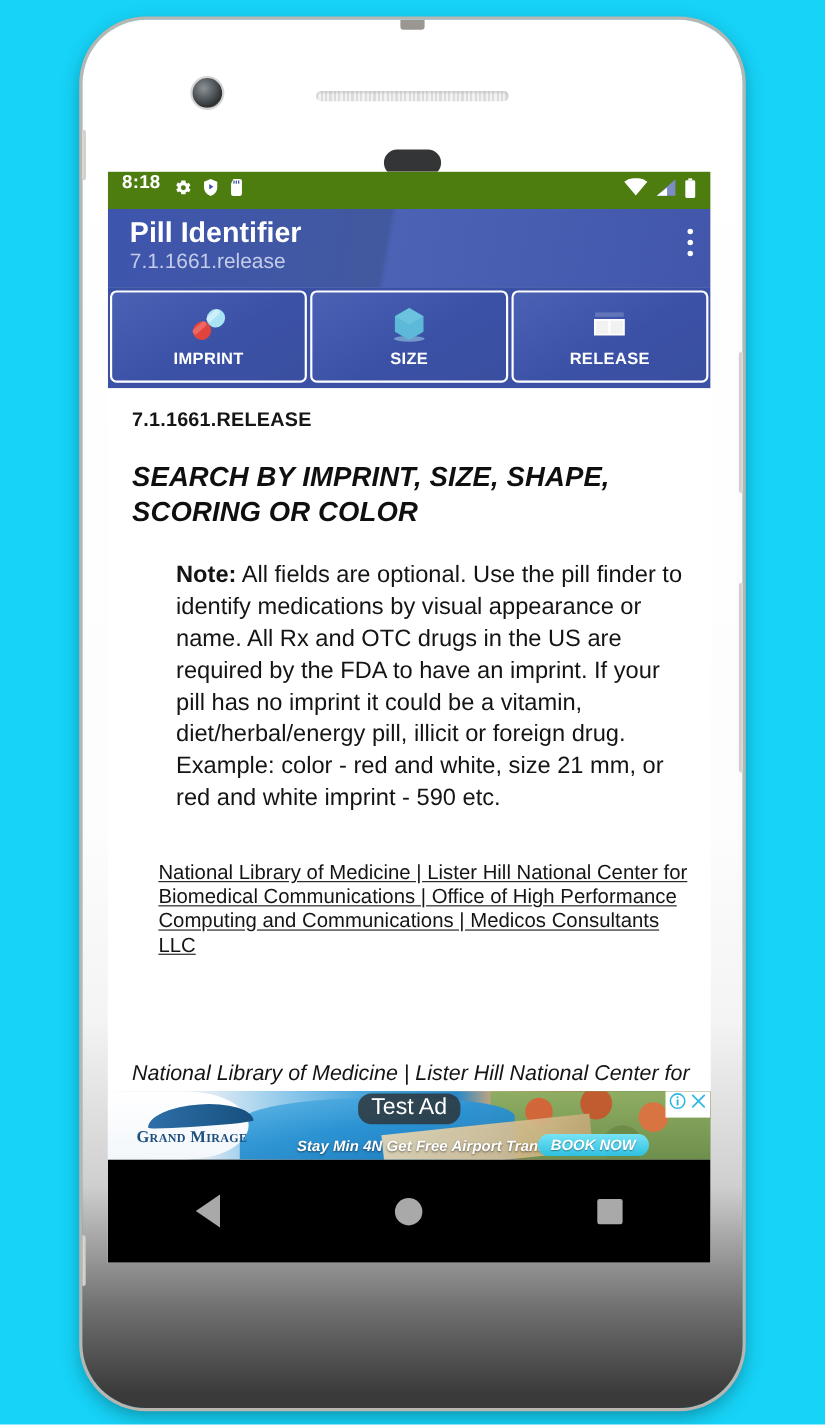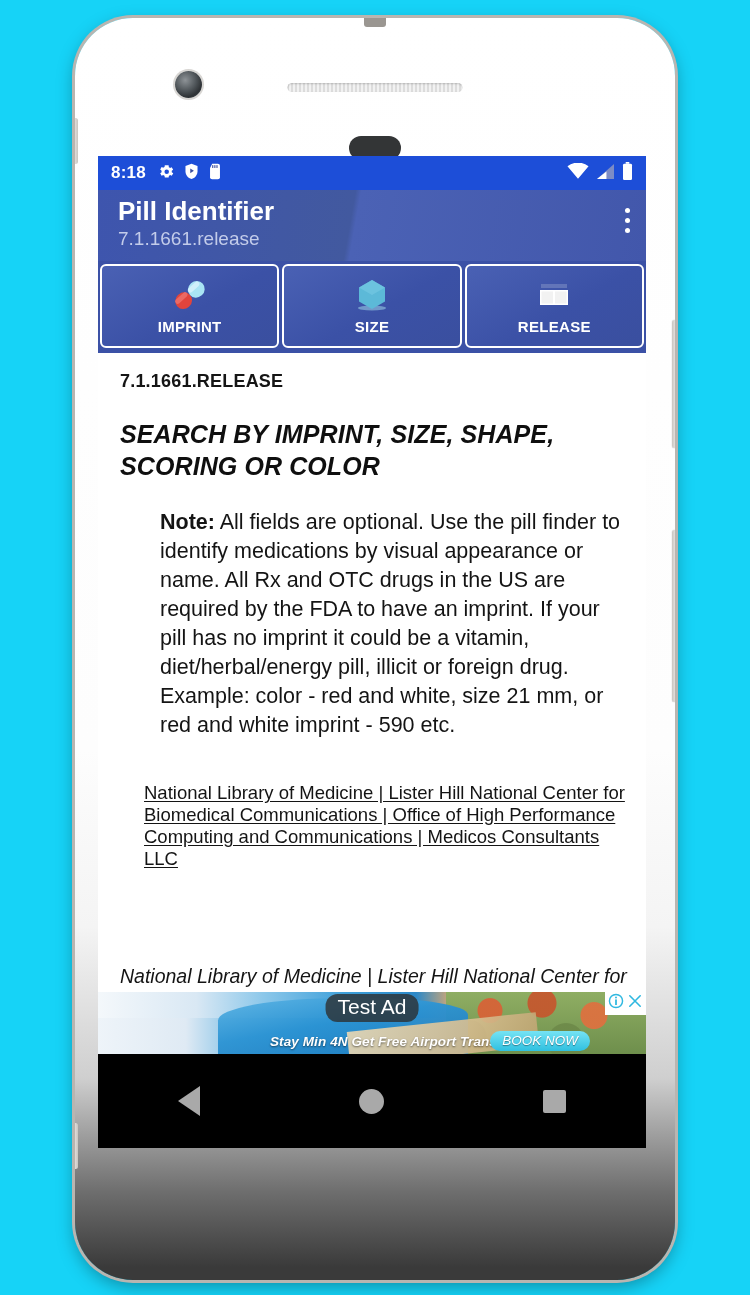--- a/index.html
+++ b/index.html
@@ -63,22 +63,22 @@
     position: absolute;
     left: 23px; top: 138px;
     width: 548px; height: 992px;
     background: #ffffff;
     overflow: hidden;
   }
 
   
   #status-bar {
     height: 34px;
-    background: #1d4ed8;
-    display: flex; align-items: center;
+    background: #4d7c0f;
+    display: flex; 
     padding: 0 13px;
     color: #ffffff;
   }
   #status-time { font-size: 17px; font-weight: bold; letter-spacing: .2px; }
   .status-icons-left { display: flex; align-items: center; gap: 9px; margin-left: 12px; }
   .status-spacer { flex: 1; }
   .status-icons-right { display: flex; align-items: center; gap: 7px; }
   .sicon { display: block; }
 
   
@@ -211,21 +211,21 @@
   }
   #ad-tagline {
     position:absolute; left: 172px; bottom: 5px;
     color:#ffffff; font-size: 13.5px; font-weight: bold; font-style: italic;
     text-shadow: 0 1px 2px rgba(0,0,0,.55);
     letter-spacing: .1px;
   }
   #ad-cta {
     position:absolute; right: 56px; bottom: 3px;
     background: linear-gradient(180deg,#76e3f4,#2fc0e0);
-    color:#ffffff; font-size: 13.5px; font-weight: normal; font-style: italic;
+    color:#ffffff; font-size: 13.5px; font-weight: bold; font-style: italic;
     padding: 2px 12px 3px; border-radius: 11px;
     text-shadow: 0 1px 1px rgba(0,0,0,.4);
     cursor: pointer;
   }
   #ad-controls {
     position:absolute; right: 0; top: 0;
     display: flex; align-items: center; gap: 3px;
     background:#ffffff; padding: 1px 3px 2px 3px;
   }
   .ad-ctrl { cursor: pointer; display:block; }
@@ -368,20 +368,24 @@
       </p>
       <div id="links-block">National Library of Medicine | Lister Hill National Center for Biomedical Communications | Office of High Performance Computing and Communications | Medicos Consultants LLC</div>
       <div id="footer-italic">National Library of Medicine | Lister Hill National Center for</div>
     </div>
 
     <div id="ad-banner">
       <div id="ad-sky"></div>
       <div id="ad-roofs"></div>
       <div id="ad-water"></div>
       <div id="ad-beach"></div>
+      <div id="ad-logo-panel">
+        <div id="ad-swoosh"></div>
+        <div id="ad-logo-text">Grand Mirage</div>
+      </div>
       <div id="ad-test-label">Test Ad</div>
       <div id="ad-tagline">Stay Min 4N Get Free Airport Transfer</div>
       <div id="ad-cta">BOOK NOW</div>
       <div id="ad-controls">
         <span class="ad-ctrl">
           <svg width="16" height="16" viewBox="0 0 20 20">
               <circle cx="10" cy="10" r="8.2" fill="none" stroke="#2fb8e0" stroke-width="1.8"></circle>
               <circle cx="10" cy="5.6" r="1.2" fill="#2fb8e0"></circle>
               <rect x="8.9" y="8" width="2.2" height="7" fill="#2fb8e0"></rect>
             </svg>

